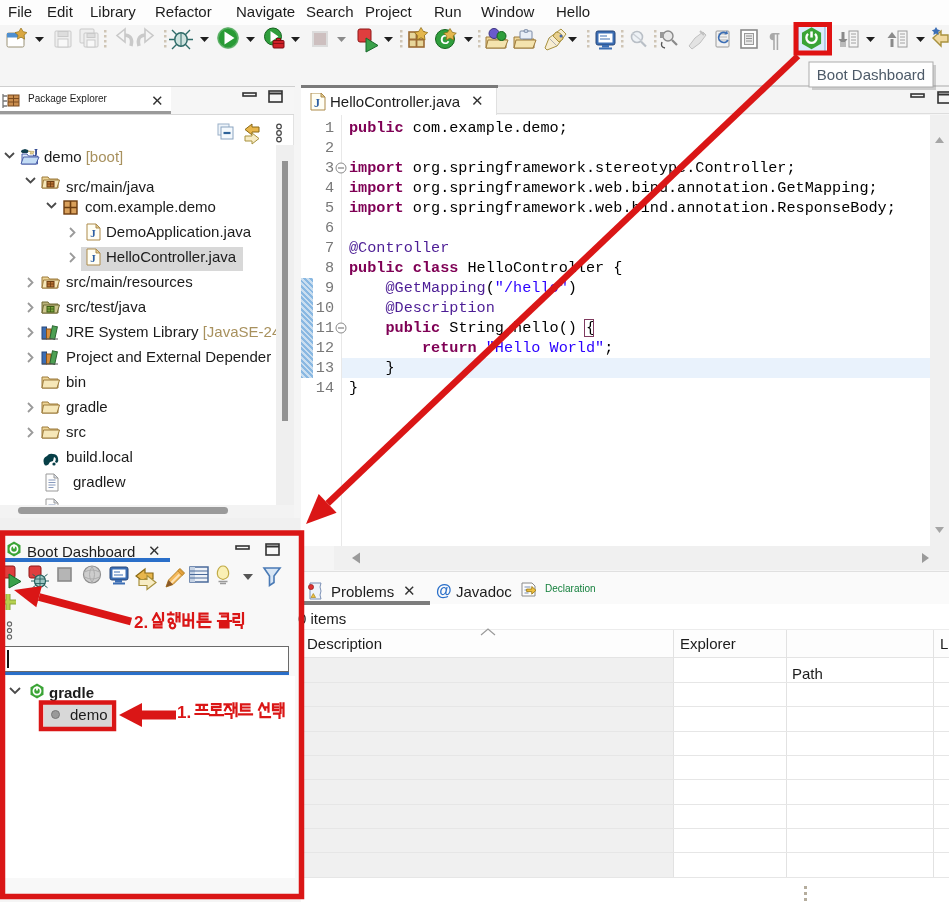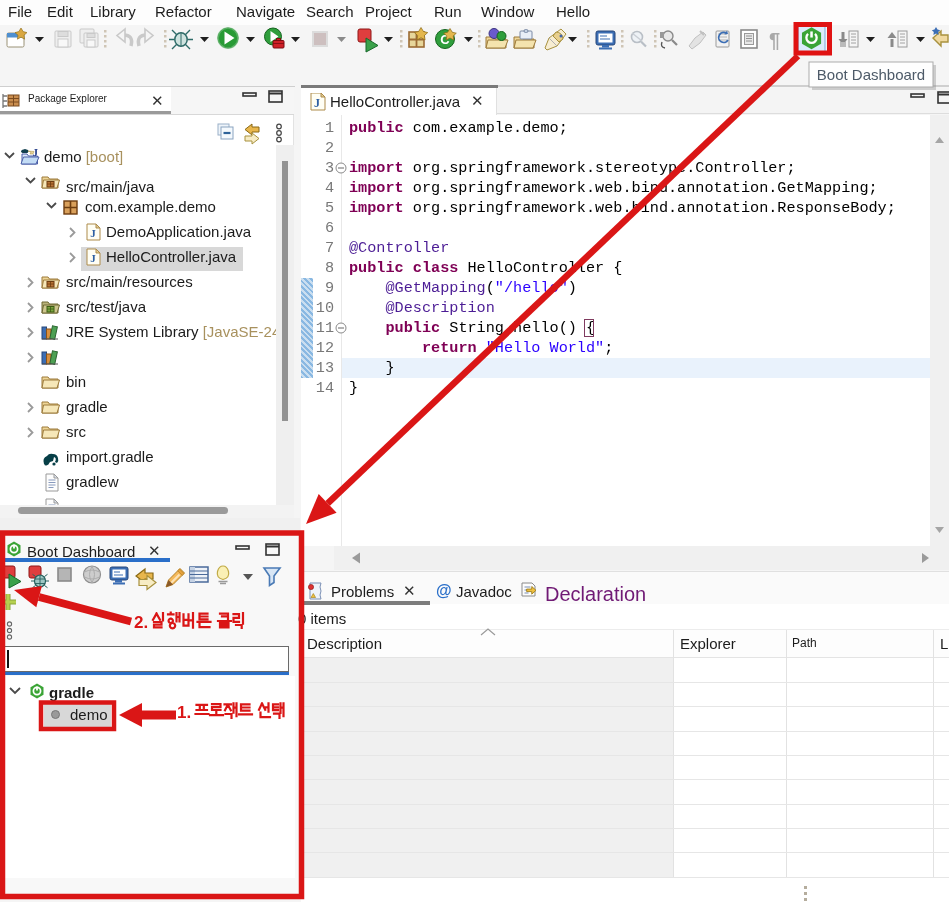--- a/index.html
+++ b/index.html
@@ -297,25 +297,26 @@
 <use href="#tfile" x="44" y="354"></use>
 </svg>
 <span class="abs tree-txt" style="left:44px;top:148px">demo <span class="dim">[boot]</span></span>
 <span class="abs tree-txt" style="left:66px;top:178px">src/main/java</span>
 <span class="abs tree-txt" style="left:85px;top:198px">com.example.demo</span>
 <span class="abs tree-txt" style="left:106px;top:223px">DemoApplication.java</span>
 <span class="abs tree-txt" style="left:106px;top:248px">HelloController.java</span>
 <span class="abs tree-txt" style="left:66px;top:273px">src/main/resources</span>
 <span class="abs tree-txt" style="left:66px;top:298px">src/test/java</span>
 <span class="abs tree-txt" style="left:66px;top:323px">JRE System Library <span class="dim">[JavaSE-24]</span></span>
+<span class="abs tree-txt" style="left:66px;top:348px;width:228px;overflow:hidden">Project and External Depender</span>
 <span class="abs tree-txt" style="left:66px;top:373px">bin</span>
 <span class="abs tree-txt" style="left:66px;top:398px">gradle</span>
 <span class="abs tree-txt" style="left:66px;top:423px">src</span>
-<span class="abs tree-txt" style="left:66px;top:448px">import.gradle</span>
-<span class="abs tree-txt" style="left:66px;top:473px">gradlew</span>
+<span class="abs tree-txt" style="left:66px;top:448px">build.local</span>
+<span class="abs tree-txt" style="left:73px;top:473px">gradlew</span>
 
 <div class="abs" style="left:276px;top:145px;width:18px;height:360px;background:#efefef"></div>
 <div class="abs" style="left:282px;top:161px;width:6px;height:260px;background:#939393"></div>
 <div class="abs" style="left:0;top:505px;width:294px;height:13px;background:#f3f3f3"></div>
 <div class="abs" style="left:18px;top:507px;width:210px;height:7px;background:#9a9a9a;border-radius:4px"></div>
 
 <div class="abs" style="left:301px;top:85px;width:197px;height:3px;background:#7a7a7a"></div>
     <div class="abs" style="left:498px;top:85px;width:451px;height:2px;background:#cfcfcf"></div>
 <div class="abs" style="left:301px;top:88px;width:648px;height:26px;background:#f4f4f4;border-bottom:1px solid #ddd"></div>
 <div class="abs" style="left:301px;top:88px;width:196px;height:27px;background:#fff;border-right:1px solid #e0e0e0"></div>
@@ -467,26 +468,26 @@
 </svg>
 <span class="abs" style="left:331px;top:583px;font-size:15px;color:#1c1c1c">Problems</span>
 <span class="abs" style="left:403px;top:582px;font-size:15px;color:#333">✕</span>
 <span class="abs" style="left:436px;top:582px;font-size:16px;color:#2a6fc9;font-weight:bold">@</span>
 <span class="abs" style="left:456px;top:583px;font-size:15px;color:#1c1c1c">Javadoc</span>
 <svg class="abs" style="left:521px;top:582px" width="20" height="18" viewBox="0 0 20 18">
 <path d="M1 1 h10 l3 3 v10 h-13z" fill="#fdfdfd" stroke="#8a8a8a"></path>
 <path d="M3.5 5 h6 M3.5 8 h6 M3.5 11 h4" stroke="#7a8fb5" stroke-width="1"></path>
 <path d="M9 13 h6 v-3 l5 4.5 -5 4.5 v-3 h-6z" fill="#f0c040" stroke="#9a7a10" transform="translate(-2,-4) scale(.85)"></path>
 </svg>
-<span class="abs" style="left:545px;top:583px;font-size:20px;color:#701a75">Declaration</span>
+<span class="abs" style="left:545px;top:583px;font-size:10px;color:#15803d">Declaration</span>
 <span class="abs" style="left:298px;top:610px;font-size:15px;color:#1c1c1c">0 items</span>
 <div class="abs" style="left:301px;top:629px;width:648px;height:29px;background:#fdfdfd;border-top:1px solid #ececec;border-bottom:1px solid #e4e4e4"></div>
 <span class="abs" style="left:307px;top:635px;font-size:15px;color:#1c1c1c">Description</span>
 <span class="abs" style="left:680px;top:635px;font-size:15px;color:#1c1c1c">Explorer</span>
-<span class="abs" style="left:792px;top:636px;font-size:12px;color:#1c1c1c">Path</span>
+<span class="abs" style="left:792px;top:665px;font-size:15px;color:#1c1c1c">Path</span>
 <span class="abs" style="left:940px;top:635px;font-size:15px;color:#1c1c1c">L</span>
 <svg class="abs" style="left:478px;top:627px" width="20" height="10" viewBox="0 0 20 10">
       <path d="M3 8 l7-6 7 6" fill="none" stroke="#9a9a9a" stroke-width="1.2"></path>
     </svg>
 
 <div class="abs" style="left:301px;top:658px;width:372px;height:219px;background:#f0f0f0"></div>
 <div class="abs" style="left:673px;top:630px;width:1px;height:247px;background:#e2e2e2"></div>
 <div class="abs" style="left:786px;top:630px;width:1px;height:247px;background:#e2e2e2"></div>
 <div class="abs" style="left:933px;top:630px;width:1px;height:247px;background:#e2e2e2"></div>
 <div class="abs" style="left:301px;top:682px;width:648px;height:1px;background:#e6e6e6"></div>

